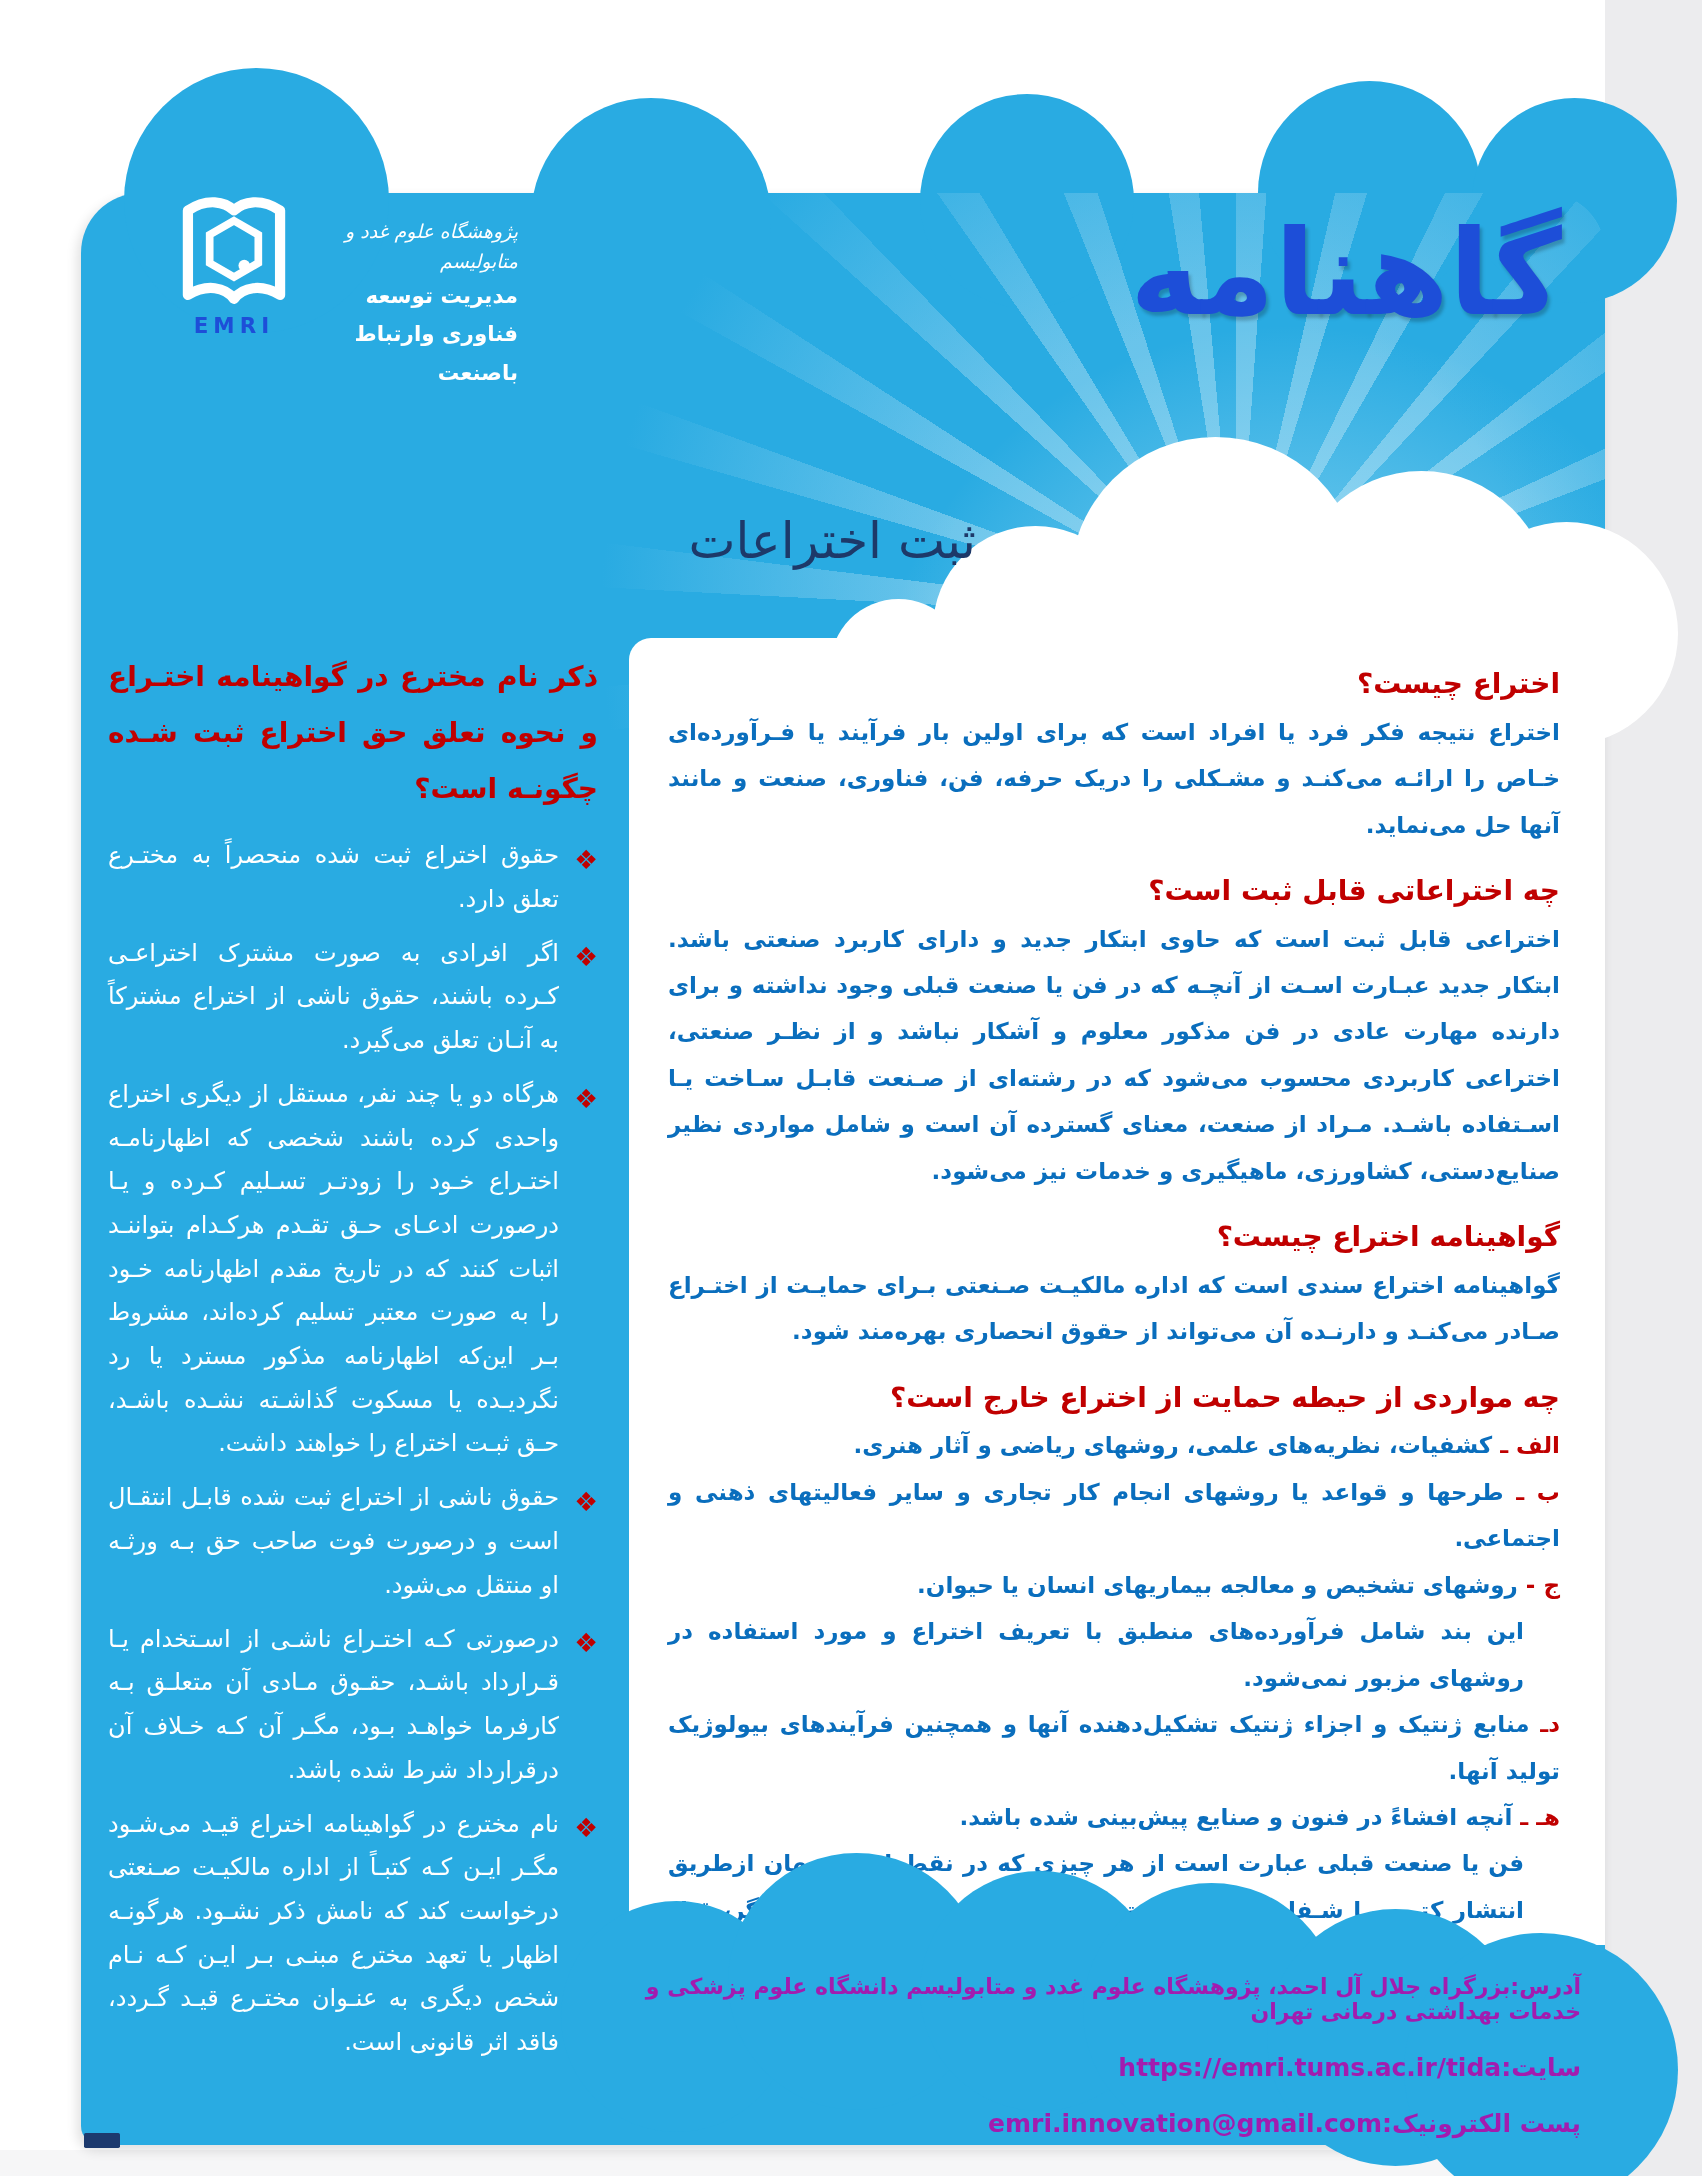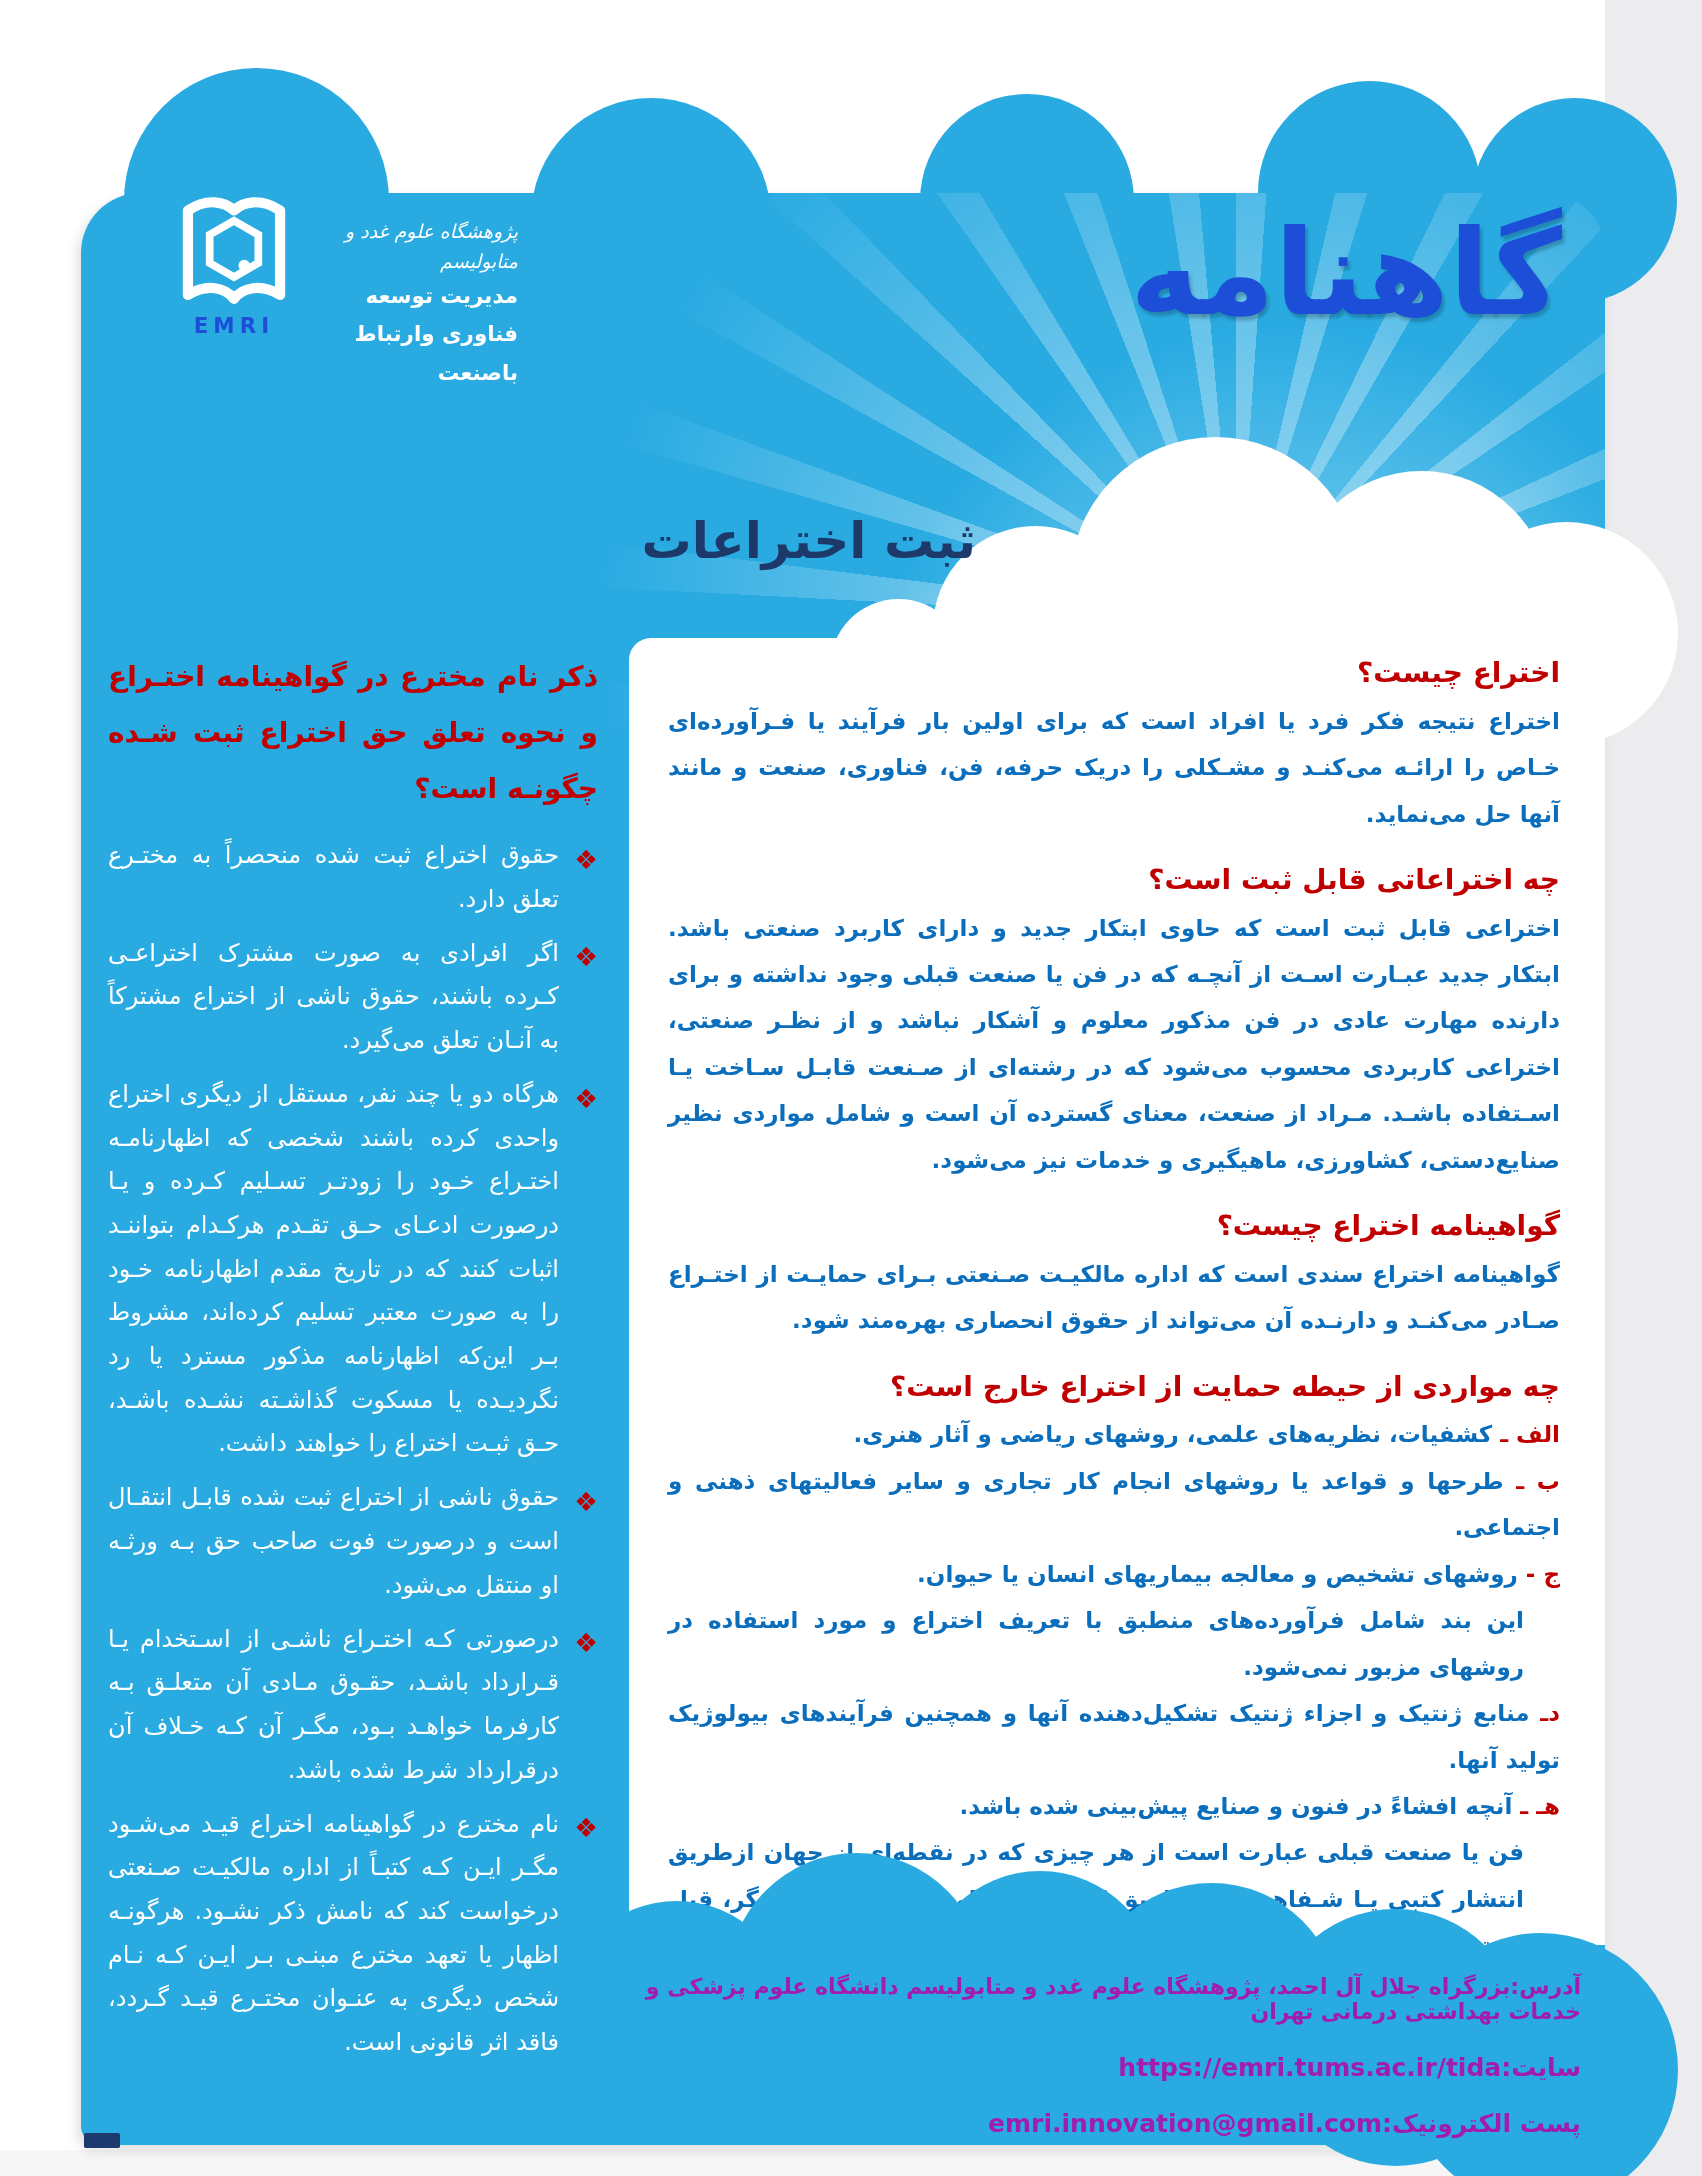--- a/index.html
+++ b/index.html
@@ -34,40 +34,40 @@
     background:radial-gradient(circle at 50% 50%, rgba(41,171,226,0) 0%, rgba(41,171,226,0) 28%, var(--sky) 60%);}
 
   .cloud{position:absolute;background:#ffffff;border-radius:50%;z-index:3;}
 
   .white-panel{
     position:absolute;left:629px;top:638px;width:976px;height:1307px;background:#ffffff;
     border-radius:22px 0 0 0;z-index:4;padding:12px 45px 0 39px;overflow:hidden;
     direction:rtl;
   }
   .white-panel h2{color:var(--red);font-size:28px;font-weight:bold;margin:26px 0 8.6px;text-align:right;}
-  .white-panel h2.first{margin-top:6px;}
+  .white-panel h2.first{margin-top:17px;}
   .white-panel p{color:var(--bodyblue);font-size:23px;line-height:2.02;margin:0;text-align:justify;font-weight:bold;}
   .xlist{margin-top:3.4px;}
   .xitem{color:var(--bodyblue);font-size:23px;line-height:2.02;text-align:justify;font-weight:bold;}
   .xprefix{color:var(--red);font-weight:bold;}
   .xnote{padding-right:36px;}
 
   .logo{position:absolute;left:170px;top:190px;width:128px;height:152px;z-index:6;}
   .logo svg{display:block;}
   .logo-emri{color:#1d4ed8;font-weight:bold;font-size:21.4px;letter-spacing:5.1px;text-align:center;margin-top:-5.1px;}
   .org{position:absolute;left:294px;top:216px;width:224px;z-index:6;color:#ffffff;direction:rtl;text-align:right;}
   .org .l1{font-size:19px;font-style:italic;line-height:1.6;}
   .org .l2{font-size:21.4px;font-weight:bold;line-height:1.8;}
 
   .mag-title{position:absolute;left:1130px;top:204px;width:437px;z-index:6;color:#1d4ed8;
     font-size:118px;font-weight:bold;text-align:left;direction:rtl;
     text-shadow:2.6px 4.3px 3.4px rgba(0,0,0,0.22);}
 
   .badge{position:absolute;left:629px;top:512px;width:347px;z-index:6;color:var(--navy);
-    font-size:50px;font-weight:bold;direction:rtl;text-align:right;}
+    font-size:50px;font-weight:normal;direction:rtl;text-align:right;}
 
   .sidebar{position:absolute;left:108px;top:649px;width:490px;z-index:6;direction:rtl;}
   .sidebar h1{color:var(--red);font-size:28px;font-weight:bold;line-height:2.0;text-align:justify;margin:0 0 17px;}
   .s-item{position:relative;color:#ffffff;font-size:24px;line-height:1.82;text-align:justify;
     padding-right:39px;margin-bottom:10.3px;}
   .s-item .bullet{position:absolute;right:0;top:1.7px;color:var(--red);font-size:26.5px;}
 
   .footer{position:absolute;left:629px;top:1974px;width:952px;z-index:6;direction:rtl;text-align:right;color:#a21caf;}
   .footer .f-line{font-weight:bold;}
   .f-address{font-size:22px;margin-bottom:29px;}

